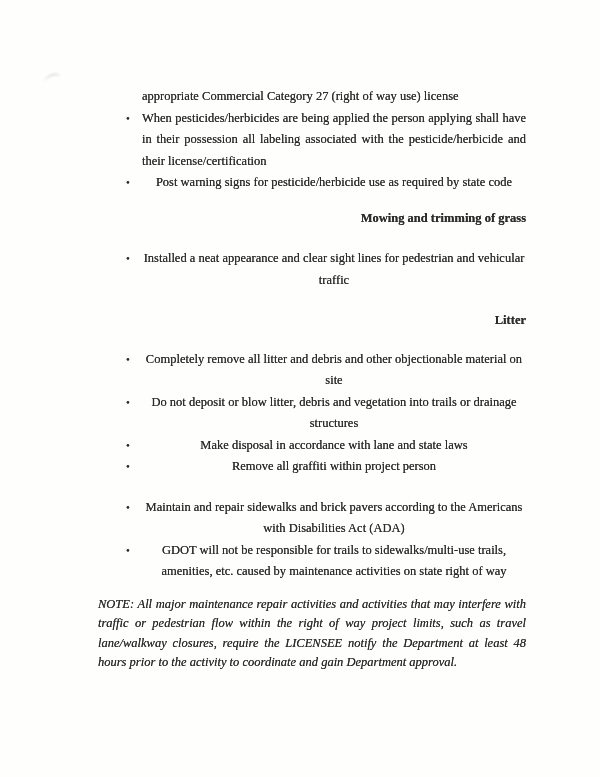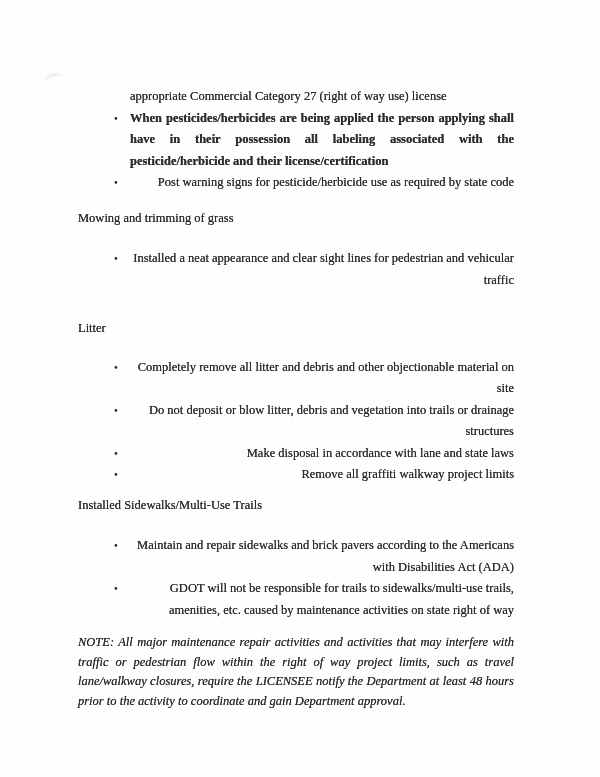--- a/index.html
+++ b/index.html
@@ -24,21 +24,21 @@
     width: 17px;
     height: 9px;
     border-top: 2px solid #9a9a98;
     border-radius: 60% 40% 0 0;
     transform: rotate(-14deg);
     opacity: 0.30;
     filter: blur(1px);
   }
   .content {
     position: absolute;
-    left: 78px;
+    left: 90px;
     top: 86px;
     width: 436px;
     font-size: 12.5px;
     line-height: 21.5px;
   }
   .cont-line {
     margin: 0 0 0 52px;
   }
   .bullets {
     list-style: none;
@@ -47,39 +47,39 @@
   }
   .bullet-item { display: flex; }
   .marker {
     flex: 0 0 16px;
     width: 16px;
     font-size: 11px;
   }
   .btext {
     display: block;
     flex: 1;
-    text-align: right;
+    text-align: center;
   }
   .btext.justify {
     text-align: justify;
     text-align-last: left;
-    font-weight: bold;
   }
   .heading {
-    font-weight: normal;
+    font-weight: bold;
     margin: 0;
+    text-align: right;
   }
   .heading-mowing   { margin-top: 14px; }
   .bullets-mowing   { margin-top: 19px; }
-  .heading-litter   { margin-top: 27px; }
+  .heading-litter   { margin-top: 19px; }
   .bullets-litter   { margin-top: 17px; }
   .heading-sidewalks{ margin-top: 9px;  }
   .bullets-sidewalks{ margin-top: 19px; }
   .note {
-    margin: 12px 0 0 0;
+    margin: 12px 0 0 8px;
     font-style: italic;
     line-height: 19.6px;
     text-align: justify;
     text-align-last: left;
   }
 </style>
 </head>
 <body>
 
 <div class="page">
@@ -120,25 +120,24 @@
       <li class="bullet-item">
         <span class="marker">•</span>
         <span class="btext">Do not deposit or blow litter, debris and vegetation into trails or drainage structures</span>
       </li>
       <li class="bullet-item">
         <span class="marker">•</span>
         <span class="btext">Make disposal in accordance with lane and state laws</span>
       </li>
       <li class="bullet-item">
         <span class="marker">•</span>
-        <span class="btext">Remove all graffiti walkway project limits</span>
+        <span class="btext">Remove all graffiti within project person</span>
       </li>
     </ul>
 
-    <p class="heading heading-sidewalks">Installed Sidewalks/Multi-Use Trails</p>
 
     <ul class="bullets bullets-sidewalks">
       <li class="bullet-item">
         <span class="marker">•</span>
         <span class="btext">Maintain and repair sidewalks and brick pavers according to the Americans with Disabilities Act (ADA)</span>
       </li>
       <li class="bullet-item">
         <span class="marker">•</span>
         <span class="btext">GDOT will not be responsible for trails to sidewalks/multi-use trails, amenities, etc. caused by maintenance activities on state right of way</span>
       </li>

